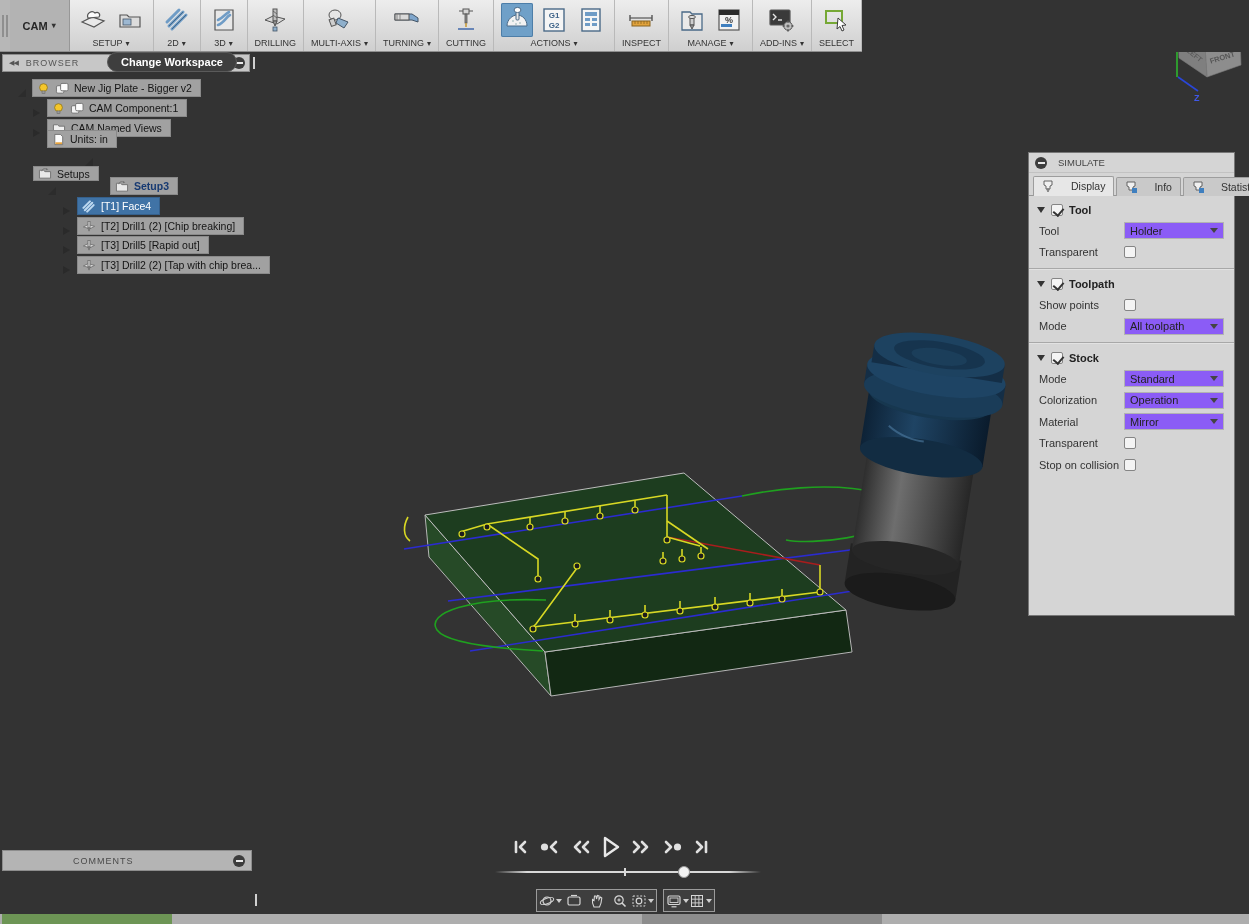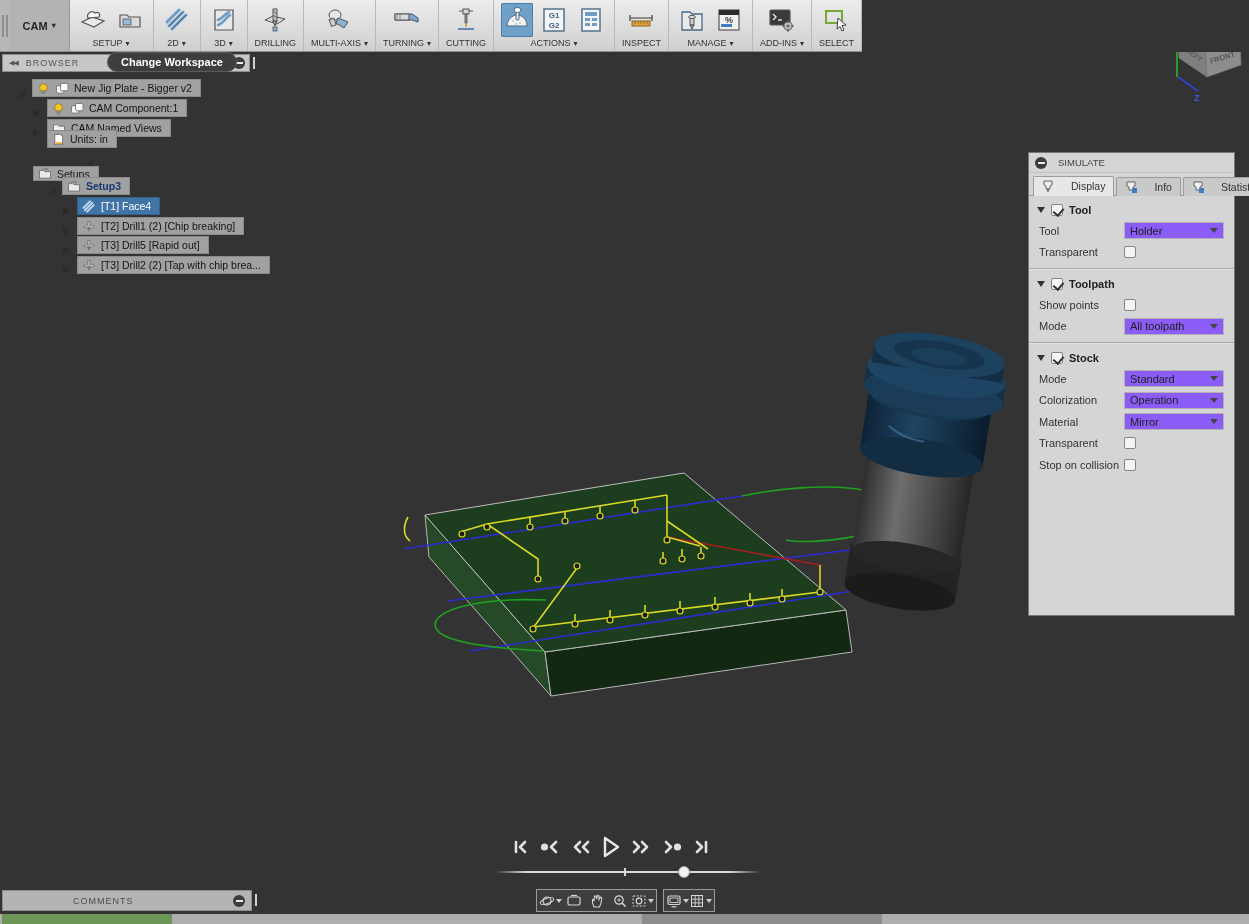--- a/index.html
+++ b/index.html
@@ -75,21 +75,21 @@
   
   .playback { position:absolute; left:512px; top:832px; height:30px; display:flex; align-items:center; gap:9px; }
   .pbtn { display:flex; align-items:center; justify-content:center; }
   .timeline { position:absolute; left:495px; top:871px; width:266px; height:2px;
     background:linear-gradient(90deg,rgba(221,221,221,0),#d9d9d9 12%,#d9d9d9 88%,rgba(221,221,221,0)); }
   .tl-tick { position:absolute; left:129px; top:-3px; width:2px; height:8px; background:#d9d9d9; }
   .tl-handle { position:absolute; left:183px; top:-5px; width:12px; height:12px; border-radius:50%;
     background:#f2f2f2; border:1px solid #9a9a9a; }
 
   
-  .comments { position:absolute; left:2px; top:890px; width:250px; height:21px;
+  .comments { position:absolute; left:2px; top:850px; width:250px; height:21px;
     background:#b4b4b4; border:1px solid #8d8d8d; display:flex; align-items:center;
     font-size:9px; color:#4a4a4a;gap:20px; }
   .comments .c-title { letter-spacing:1px; padding-left:70px; flex:1; }
 
   
   .navbar { position:absolute; left:536px; top:889px; height:23px; display:flex; align-items:center; gap:6px; }
   .nav-group { display:flex; align-items:center; height:23px; background:#3e3e3e;
     border:1px solid #9b9b9b; padding:0 2px; }
   .nbtn { width:23px; height:19px; display:flex; align-items:center; justify-content:center; }
   .nbtn svg { stroke:#d6d6d6; fill:none; }
@@ -554,21 +554,21 @@
   <span class="row-label">
     <svg width="14" height="13" viewBox="0 0 15 14">
         <path d="M1.5 3.5 L6 3.5 L7.5 5 L13.5 5 L13.5 12 L1.5 12 Z" fill="#e9e9e9" stroke="#707070"></path>
         <path d="M4 4.5 C4 2 8 1 9.5 2.5" fill="none" stroke="#707070" stroke-width="1"></path>
         <polygon points="9,1 11,2.8 8.4,3.6" fill="#707070"></polygon>
       </svg>
     <span>Setups</span>
   </span>
 </div>
 
-<div class="tree-row" style="left:48px; top:177px;">
+<div class="tree-row" style="left:48px; top:177px;gap:48px;">
   <span class="tri-exp"></span>
   <span class="row-label">
     <svg width="14" height="13" viewBox="0 0 15 14">
         <path d="M1.5 3.5 L6 3.5 L7.5 5 L13.5 5 L13.5 12 L1.5 12 Z" fill="#e9e9e9" stroke="#707070"></path>
         <path d="M4 4.5 C4 2 8 1 9.5 2.5" fill="none" stroke="#707070" stroke-width="1"></path>
         <polygon points="9,1 11,2.8 8.4,3.6" fill="#707070"></polygon>
       </svg>
     <span class="bold-blue">Setup3</span>
   </span>
 </div>

